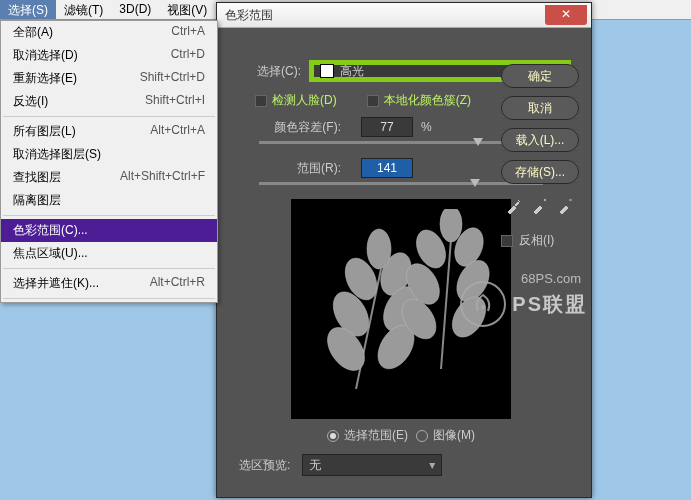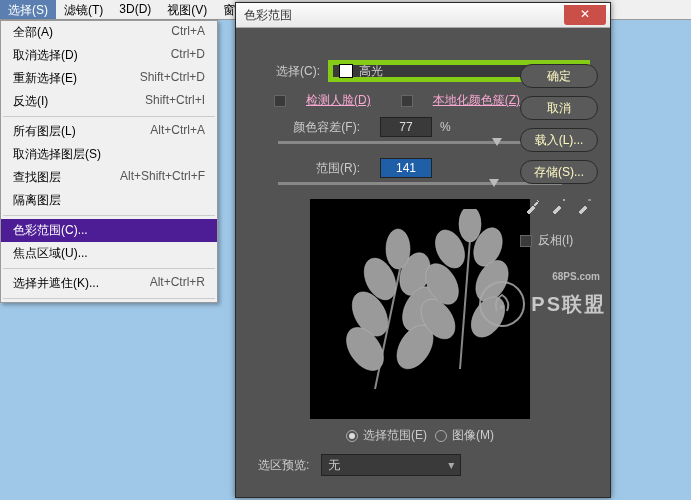--- a/index.html
+++ b/index.html
@@ -12,34 +12,34 @@
 
 
 .dropdown { position: absolute; left: 0; top: 20px; width: 218px; background: #f0f0f0; border: 1px solid #999; box-shadow: 2px 2px 4px rgba(0,0,0,0.3); z-index: 10; }
 .menu-item { display: flex; justify-content: space-between; padding: 3px 12px; color: #000; cursor: pointer; }
 .menu-item.highlighted { background: #4c1d95; color: #fff; }
 .menu-sep { height: 1px; background: #ccc; margin: 3px 2px; }
 .shortcut { color: #555; }
 .menu-item.highlighted .shortcut { color: #fff; }
 
 
-.dialog { position: absolute; left: 235px; top: 2px; width: 376px; height: 496px; background: #535353; border: 1px solid #2a2a2a; box-shadow: 0 0 6px rgba(0,0,0,0.5); }
+.dialog { position: absolute; left: 216px; top: 2px; width: 376px; height: 496px; background: #535353; border: 1px solid #2a2a2a; box-shadow: 0 0 6px rgba(0,0,0,0.5); }
 .titlebar { height: 25px; background: linear-gradient(#fdfdfd, #e8e8e8); display: flex; align-items: center; justify-content: space-between; border-bottom: 1px solid #aaa; }
 .titlebar-title { padding-left: 8px; color: #333; }
 .close-btn { width: 42px; height: 20px; margin-right: 4px; background: #c94f48; border-radius: 0 0 3px 3px; color: #fff; text-align: center; line-height: 18px; cursor: pointer; }
 
 .dialog-body { padding: 10px 14px; color: #ccc; position: relative; }
 .row { display: flex; align-items: center; margin-bottom: 10px; }
 .label { width: 70px; text-align: right; margin-right: 8px; }
 .select-box { flex: 1; height: 22px; background: #3a3a3a; border: 5px solid #84cc16; display: flex; align-items: center; padding: 0 6px; position: relative; }
 .swatch { width: 14px; height: 14px; background: #fff; border: 1px solid #000; margin-right: 6px; }
 .select-caret { position: absolute; right: 6px; color: #aaa; }
 
 .checkbox-row { display: flex; gap: 30px; margin: 8px 0 8px 24px; }
-.chk { display: flex; align-items: center; gap: 20px; color: #f9a8d4; text-decoration: underline; }
+.chk { display: flex; align-items: center; gap: 5px; color: #bef264; }
 .chk-box { width: 12px; height: 12px; border: 1px solid #666; background: #3a3a3a; }
 
 .slider-row { display: flex; align-items: center; margin: 8px 0 2px 0; }
 .slider-label { width: 110px; text-align: right; margin-right: 20px; }
 .num-field { width: 52px; height: 20px; background: #3a3a3a; border: 1px solid #222; color: #ddd; text-align: center; line-height: 18px; }
 .num-field.selected { background: #1e5fa8; color: #fff; }
 .pct { margin-left: 8px; }
 .slider-track { height: 3px; background: #888; margin: 4px 28px 14px 28px; position: relative; }
 .slider-thumb { position: absolute; top: -3px; width: 0; height: 0; border-left: 5px solid transparent; border-right: 5px solid transparent; border-top: 8px solid #bbb; transform: translateX(-50%); }
 
@@ -60,21 +60,21 @@
 .eyedroppers { display: flex; gap: 6px; justify-content: center; margin-top: 4px; }
 .ed { width: 20px; height: 20px; display: flex; align-items: center; justify-content: center; }
 .invert-row { display: flex; align-items: center; gap: 6px; margin-top: 8px; }
 
 .main-content { position: absolute; left: 14px; top: 32px; width: 340px; }
 
 
 .watermark { position: absolute; right: 4px; top: 278px; display: flex; align-items: center; gap: 6px; opacity: 0.85; pointer-events: none; }
 .wm-ring { width: 46px; height: 46px; border: 2px solid #aaa; border-radius: 50%; display: flex; align-items: center; justify-content: center; }
 .wm-text { color: #ddd; font-size: 20px; font-weight: bold; letter-spacing: 2px; }
-.wm-sub { position: absolute; right: 10px; top: 268px; color: #bbb; font-size: 10px; font-weight: bold; }
+.wm-sub { position: absolute; right: 10px; top: 268px; color: #bbb; font-size: 13px; }
 </style>
 </head>
 <body>
 
 <div class="menubar">
   <div class="menubar-item active">选择(S)</div>
   <div class="menubar-item">滤镜(T)</div>
   <div class="menubar-item">3D(D)</div>
   <div class="menubar-item">视图(V)</div>
   <div class="menubar-item">窗</div>

